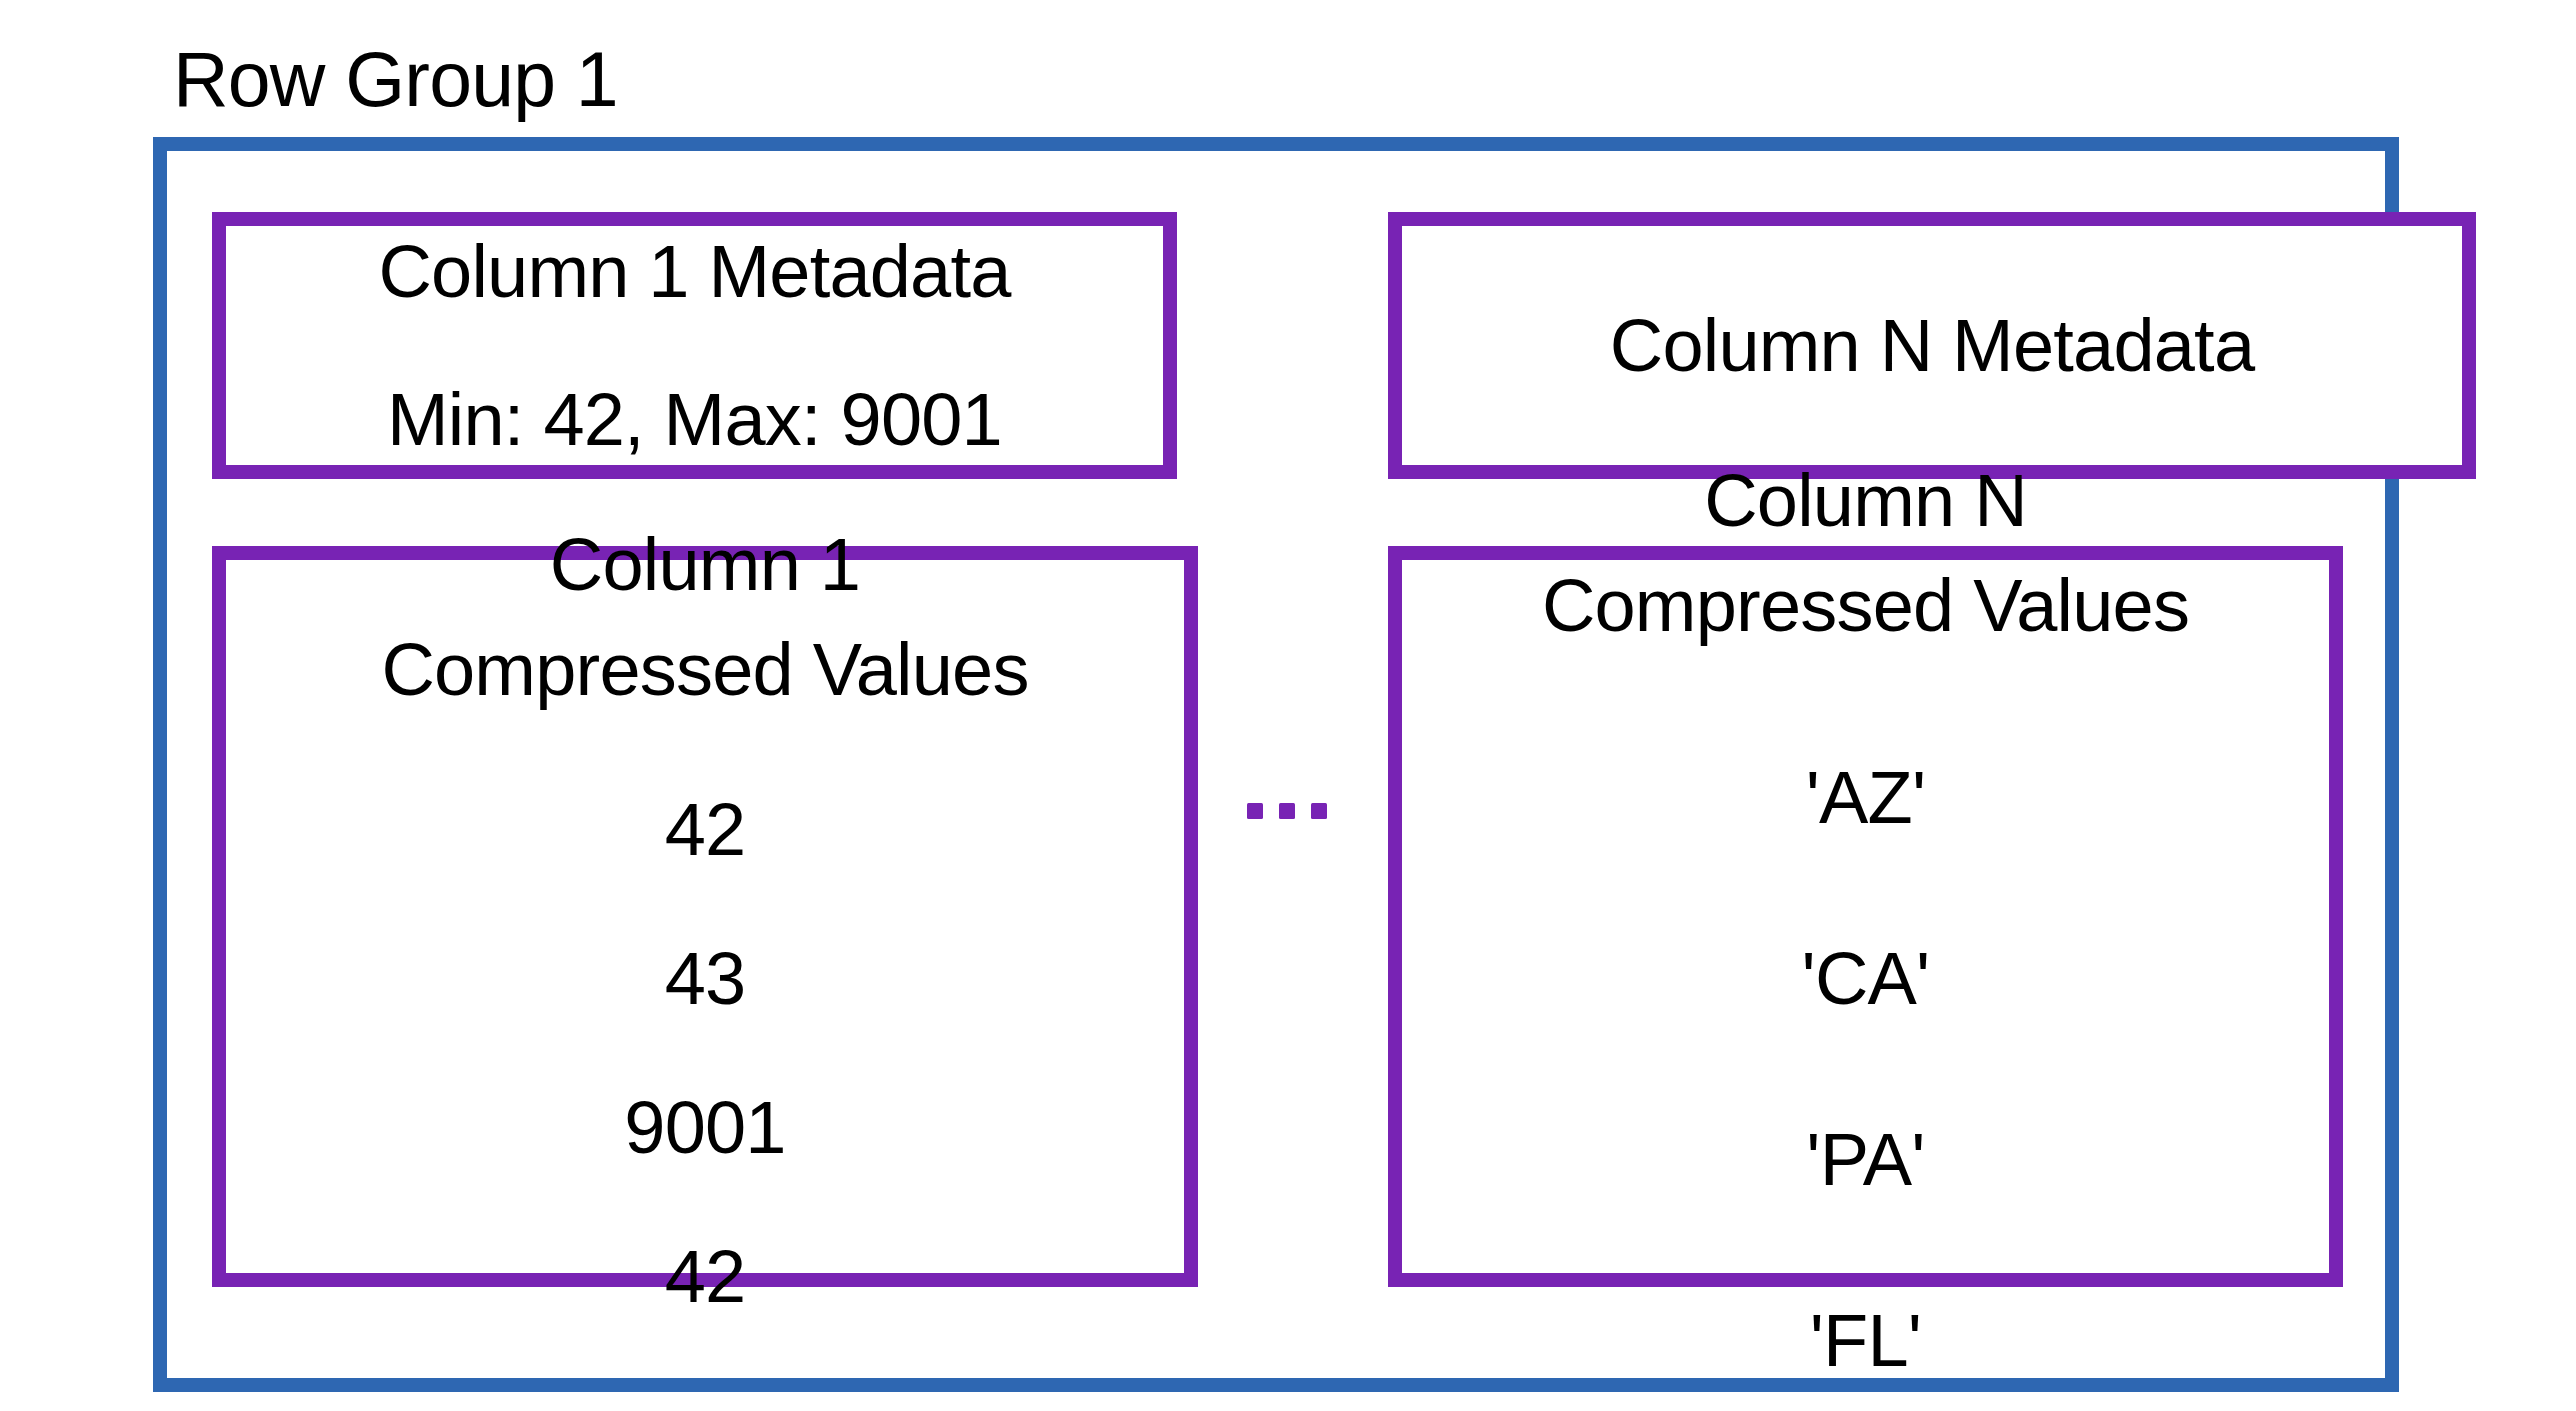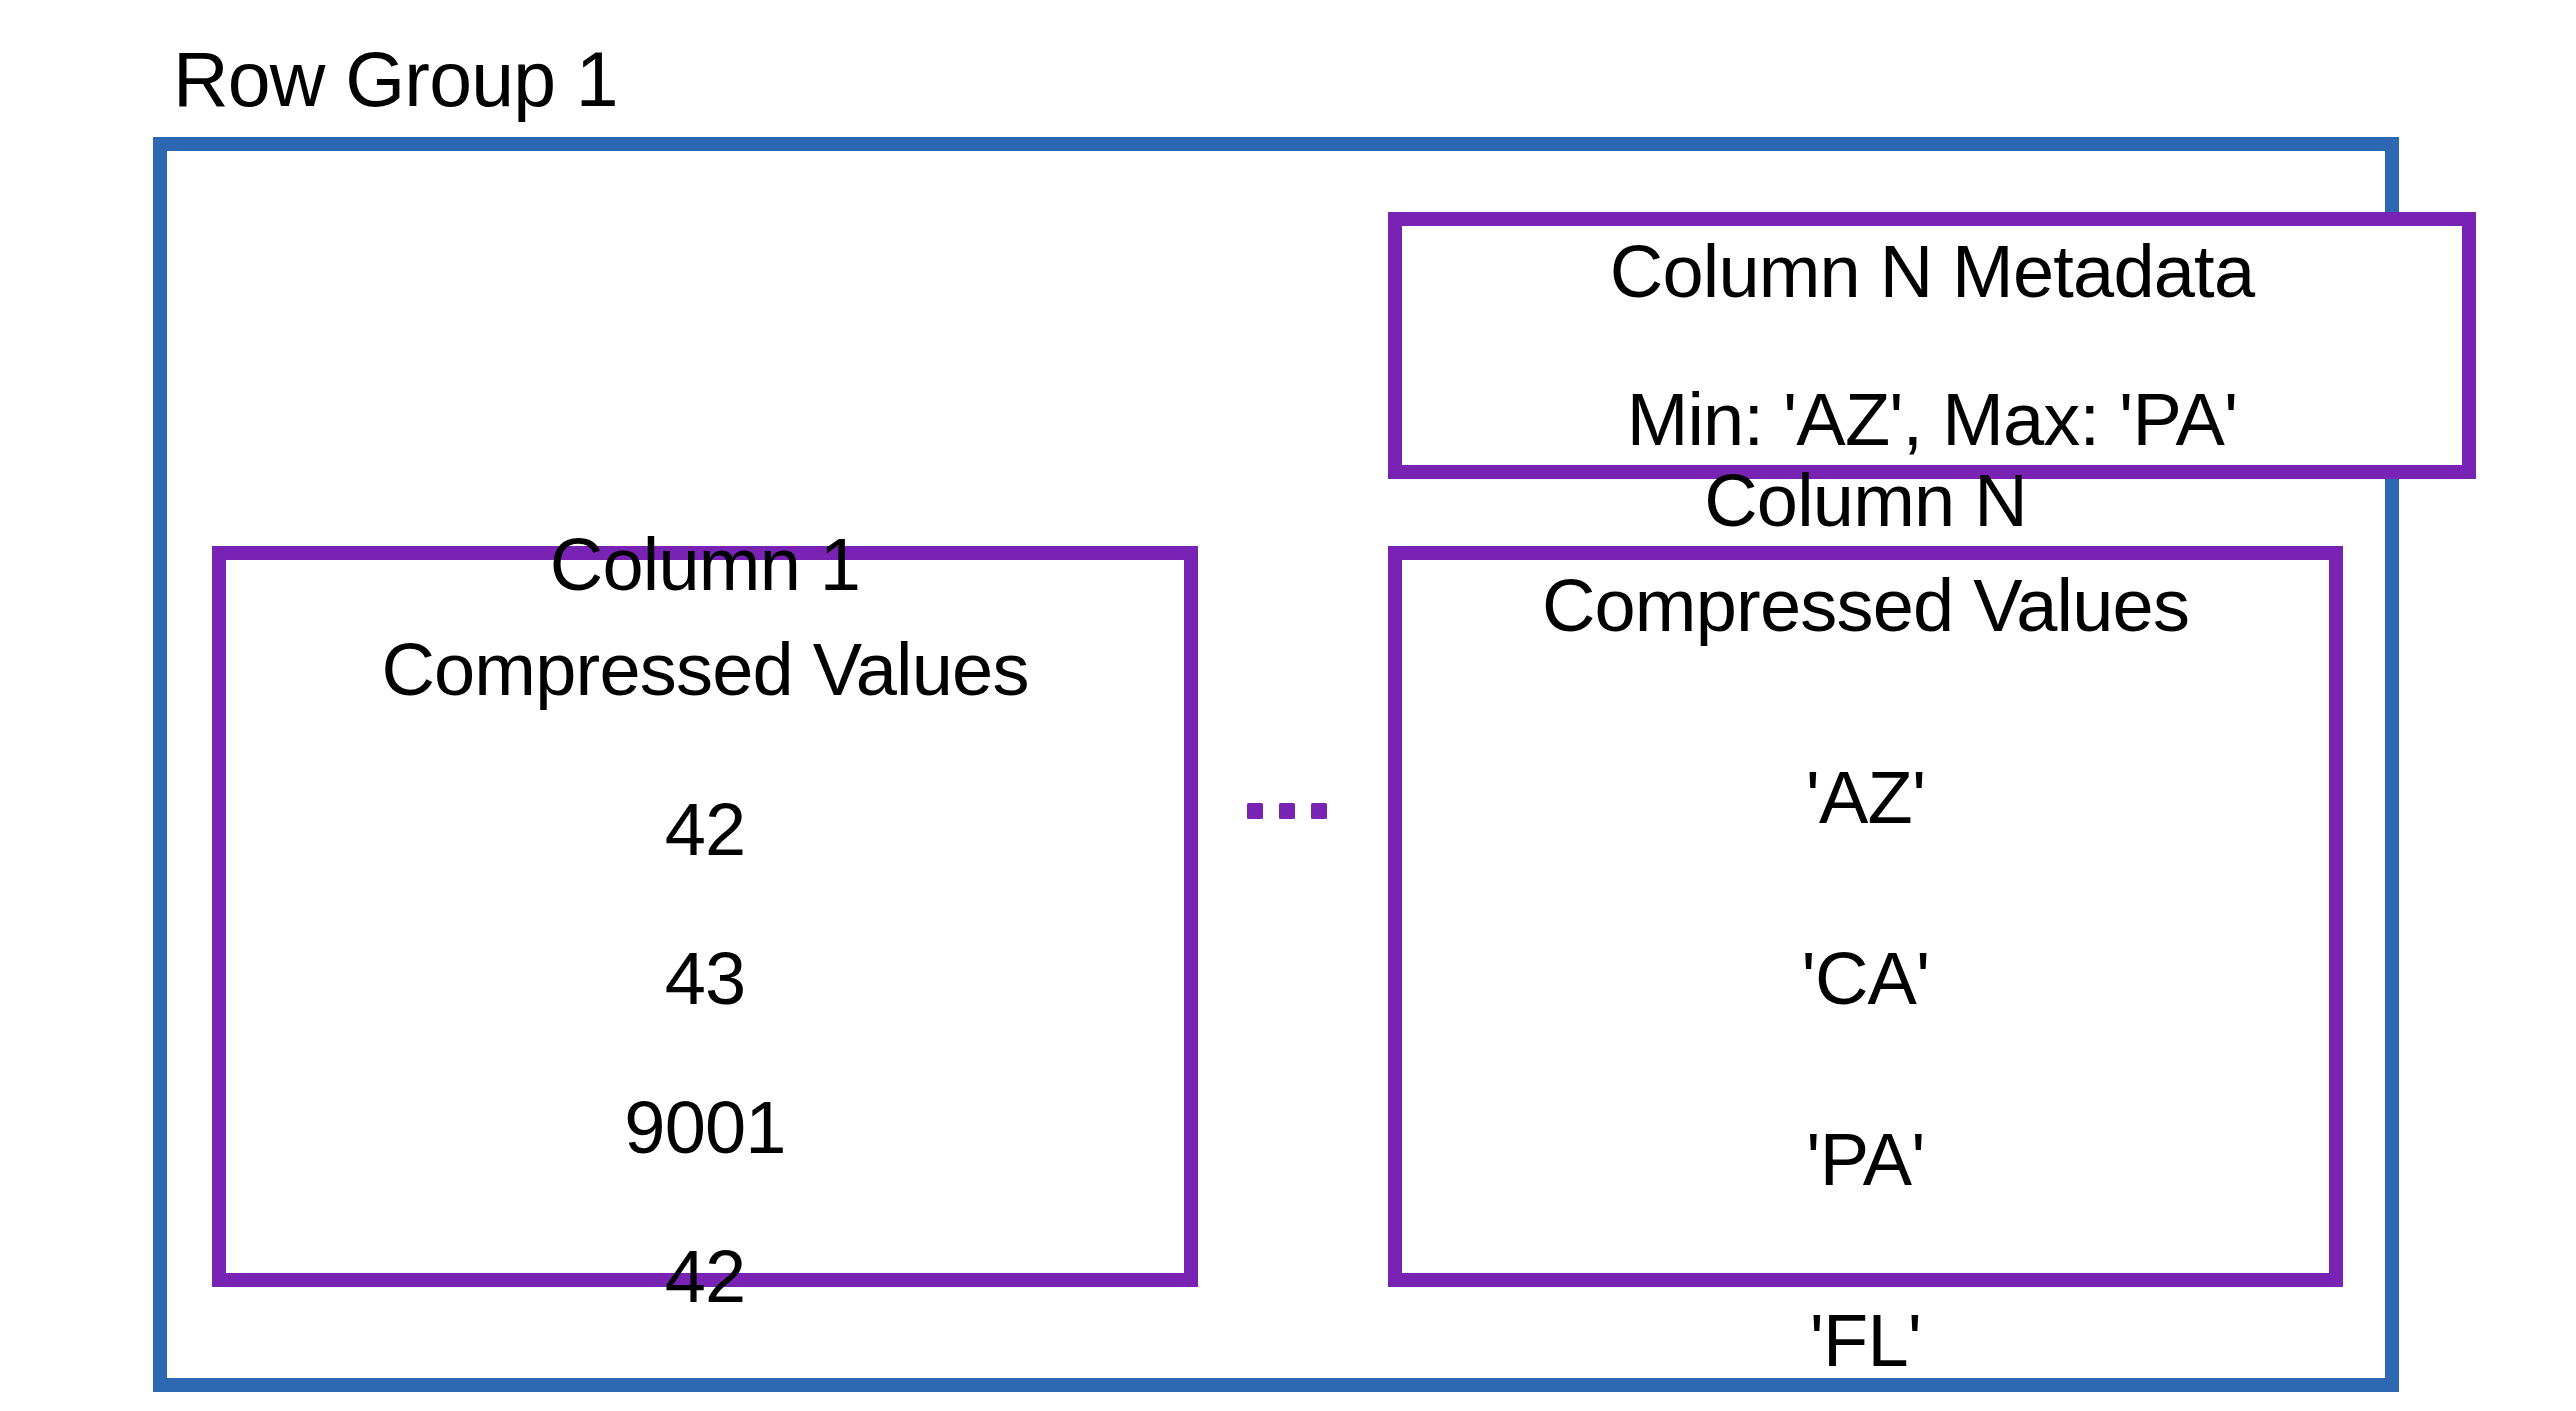--- a/index.html
+++ b/index.html
@@ -79,24 +79,27 @@
 </style>
 </head>
 <body>
 
 <div class="page">
 
   <div class="diagram-title">Row Group 1</div>
 
   <div class="outer-box"></div>
 
+  <div class="pbox meta-left">
+    <div class="meta-line">Column 1 Metadata</div>
+    <div class="meta-line">Min: 42, Max: 9001</div>
+  </div>
 
   <div class="pbox meta-right">
     <div class="meta-line">Column N Metadata</div>
-    <div class="meta-line">Min: 'AZ', Max: 'PA'</div>
   </div>
 
   <div class="pbox values-left">
     <div class="values-header">
       <div>Column 1</div>
       <div>Compressed Values</div>
     </div>
     <div class="value-item first">42</div>
     <div class="value-item">43</div>
     <div class="value-item">9001</div>

